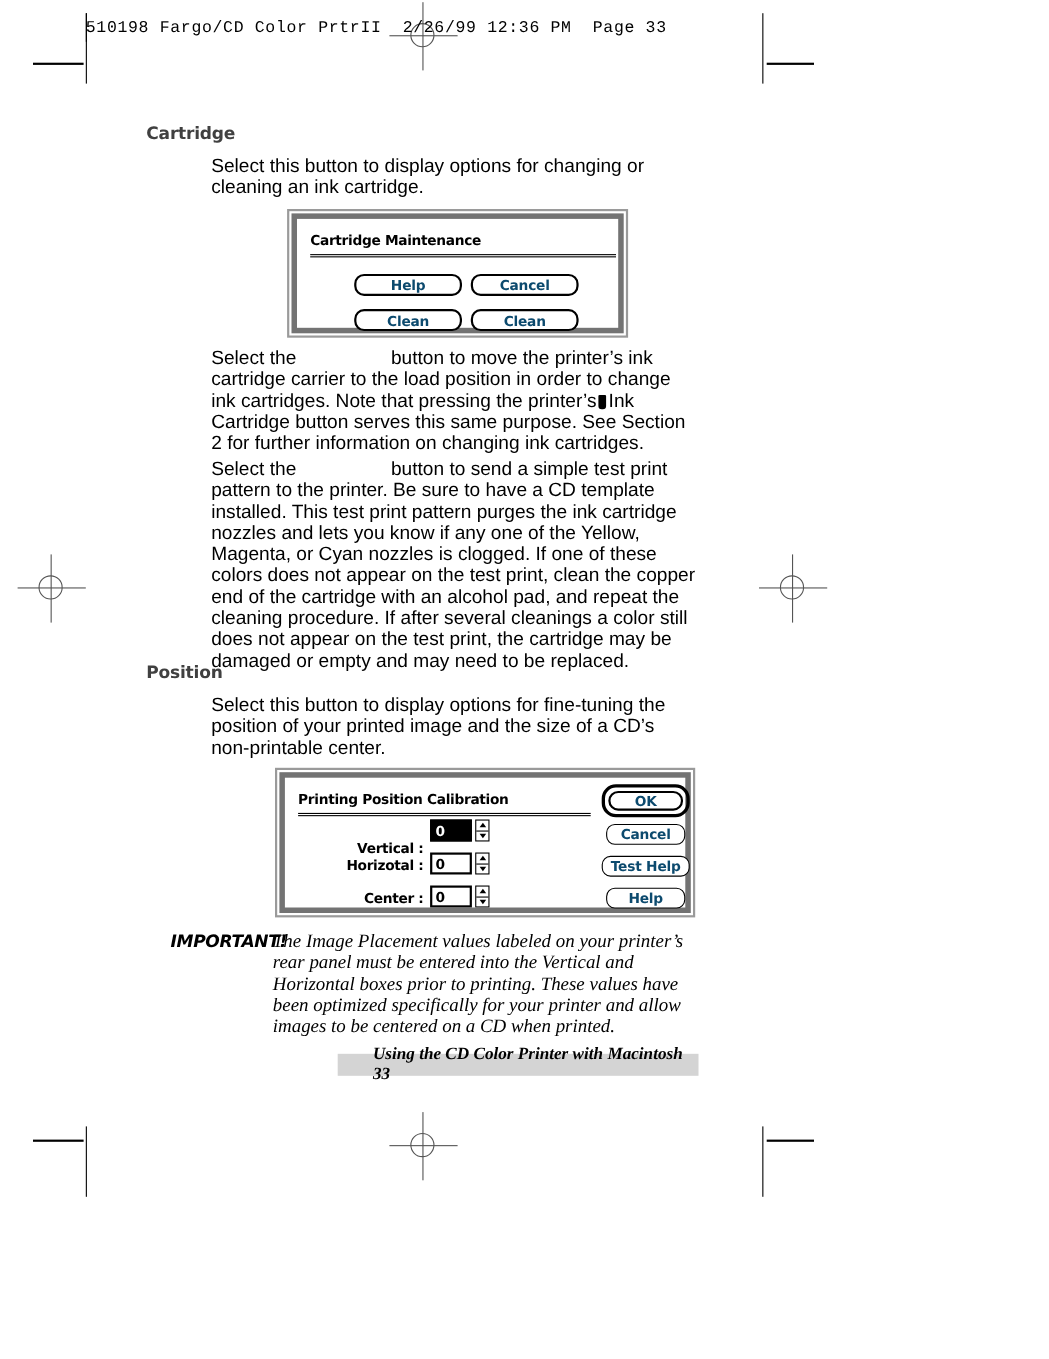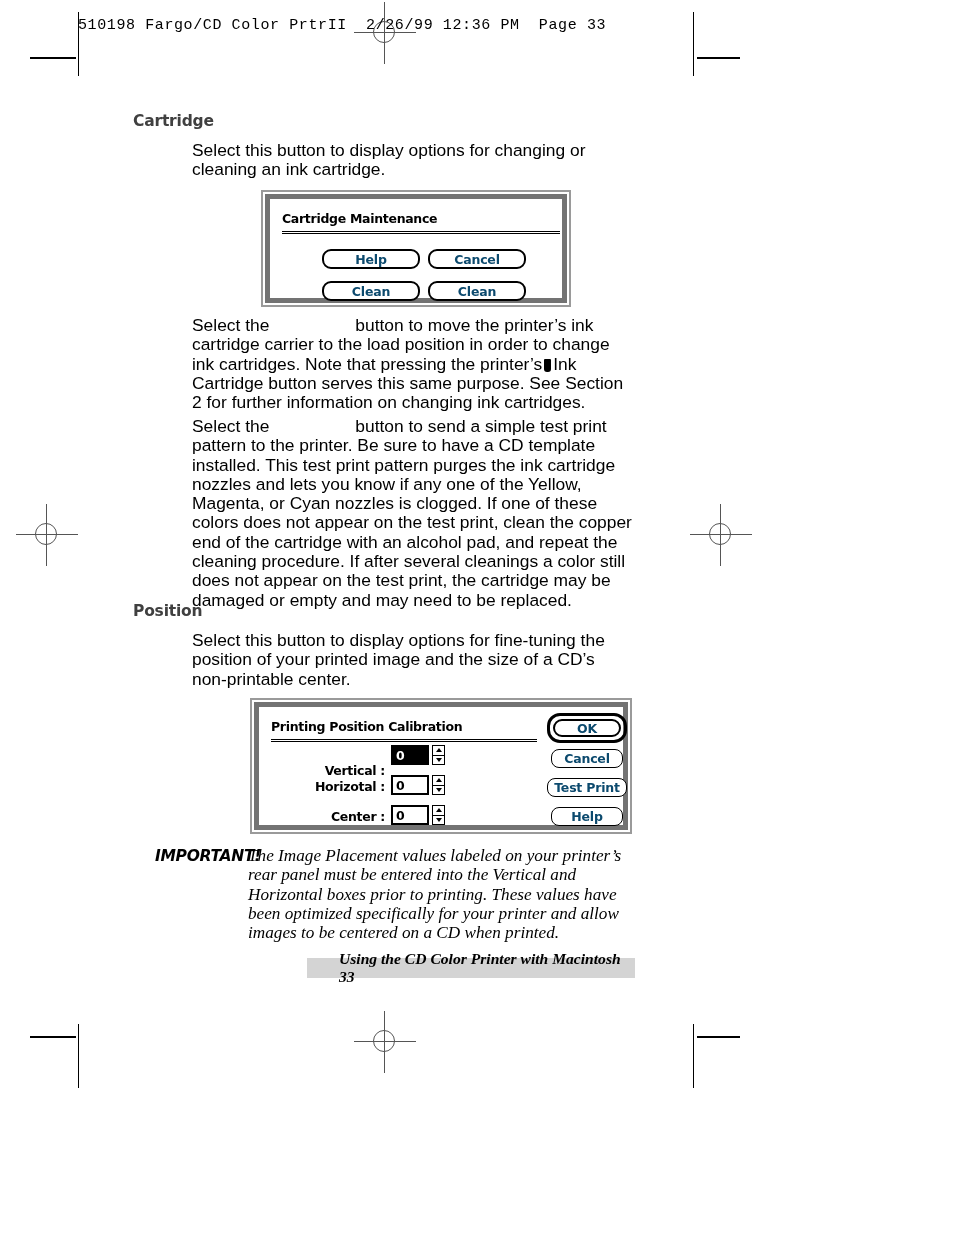--- a/index.html
+++ b/index.html
@@ -394,21 +394,21 @@
       </div>
 
       <div class="mac-btn-default-ring" style="left:288px; top:6px; width:80px; height:30px;"></div>
       <div class="mac-btn" style="left:294px; top:12px; width:68px; height:18px;">
         <span>OK</span>
       </div>
       <div class="mac-btn thin" style="left:292px; top:42px; width:72px; height:19px;">
         <span>Cancel</span>
       </div>
       <div class="mac-btn thin" style="left:288px; top:71px; width:80px; height:19px;">
-        <span>Test Print</span>
+        <span>Test Help</span>
       </div>
       <div class="mac-btn thin" style="left:292px; top:100px; width:72px; height:19px;">
         <span>Help</span>
       </div>
     </div>
   </div>
 
   <div class="important-label" style="left:133px; top:847px;">IMPORTANT!</div>
   <div class="important-body" style="left:248px; top:846px; width:388px;">The Image Placement values labeled on your printer’s rear panel must be entered into the Vertical and Horizontal boxes prior to printing. These values have been optimized specifically for your printer and allow images to be centered on a CD when printed.</div>
 

